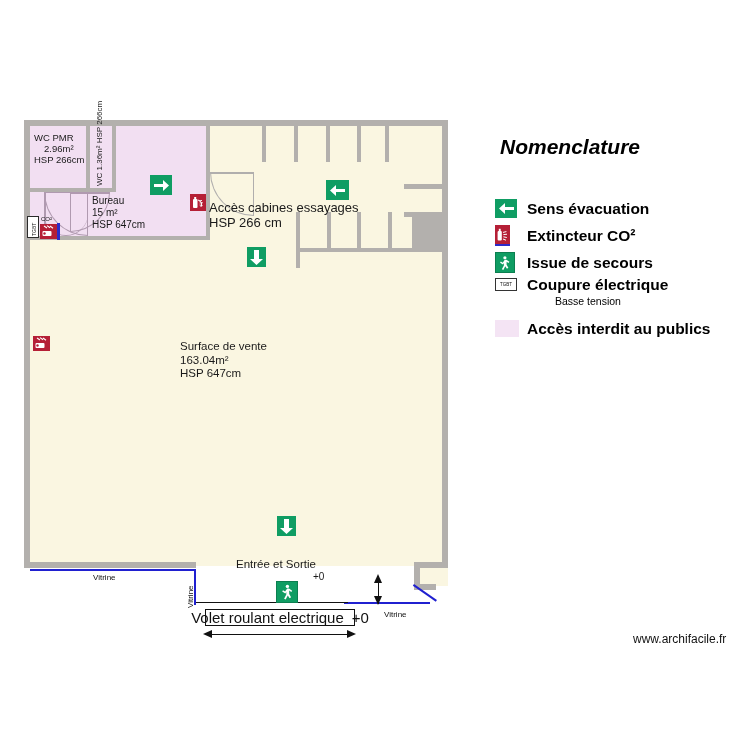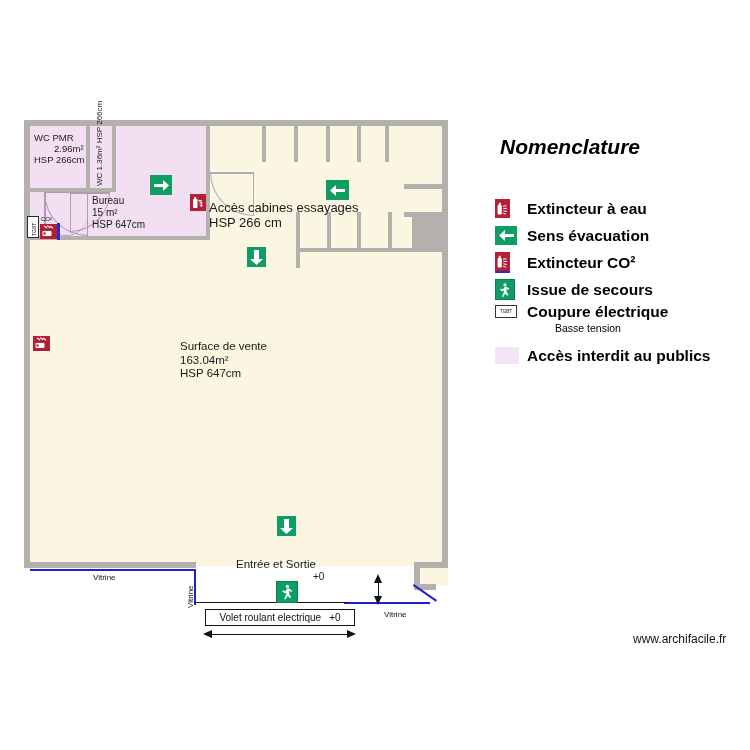--- a/index.html
+++ b/index.html
@@ -138,21 +138,21 @@
 
   
   .dim-box {
     position: absolute;
     background: #ffffff;
     border: 1px solid #111111;
     box-sizing: border-box;
     display: flex;
     align-items: center;
     justify-content: center;
-    font-size: 10px;
+    font-size: 15px;
     color: #111;
     font-family: "Liberation Sans", sans-serif;
     white-space: nowrap;
   }
   .dim-line-h {
     position: absolute;
     height: 1px;
     background: #111;
   }
   .dim-line-v {
@@ -282,21 +282,21 @@
 
   <div class="wall" style="left:296px; top:248px; width:116px; height:4px;"></div>
   <div class="wall" style="left:296px; top:212px; width:4px; height:56px;"></div>
   <div class="wall" style="left:327px; top:212px; width:4px; height:38px;"></div>
   <div class="wall" style="left:357px; top:212px; width:4px; height:38px;"></div>
   <div class="wall" style="left:388px; top:212px; width:4px; height:38px;"></div>
   <div class="wall" style="left:412px; top:212px; width:30px; height:40px;"></div>
 
   <div class="lbl" style="left:34px; top:132px; font-size:9.5px;">
     <div>WC PMR</div>
-    <div style="margin-left:20px;">2.96m²</div>
+    <div style="margin-left:10px;">2.96m²</div>
     <div>HSP 266cm</div>
   </div>
 
   <div class="lbl" style="left:95px; top:186px; font-size:8px; transform-origin:0 0; transform:rotate(-90deg);">
     <span>WC  1.36m²  HSP 266cm</span>
   </div>
 
   <div class="lbl center" style="left:92px; top:195px; font-size:10px; width:90px;">
     <div>Bureau</div>
     <div>15 m²</div>
@@ -400,32 +400,20 @@
 
   <div class="dim-line-v" style="left:378px; top:576px; height:28px;"></div>
   <div class="arrow-u" style="left:374px; top:574px;"></div>
   <div class="arrow-d" style="left:374px; top:596px;"></div>
 
 </div>
 
 <div id="legend">
   <div id="legend-title">Nomenclature</div>
 
-  <div class="legend-row">
-    <span class="legend-icon">
-      <span class="lg-ext">
-        <svg width="13" height="16" viewBox="0 0 13 16" aria-hidden="true">
-          <rect x="1.6" y="4" width="4.2" height="9.6" rx="1" fill="#ffffff"></rect>
-          <rect x="2.8" y="1.8" width="1.9" height="2.3" fill="#ffffff"></rect>
-          <path d="M7 5.4 l3.4 -0.8 M7.4 7.6 l3.6 -0.4 M7.4 9.8 l3.4 0.7 M7 12 l3 1.2" stroke="#ffffff" stroke-width="1"></path>
-        </svg>
-      </span>
-    </span>
-    <span class="legend-text">Extincteur à eau</span>
-  </div>
 
   <div class="legend-row">
     <span class="legend-icon">
       <span class="lg-evac">
         <svg width="15" height="13" viewBox="0 0 15 13" aria-hidden="true">
           <path d="M15 5 L6 5 L6 1 L0 6.5 L6 12 L6 8 L15 8 Z" fill="#ffffff"></path>
         </svg>
       </span>
     </span>
     <span class="legend-text"> Sens évacuation</span>

